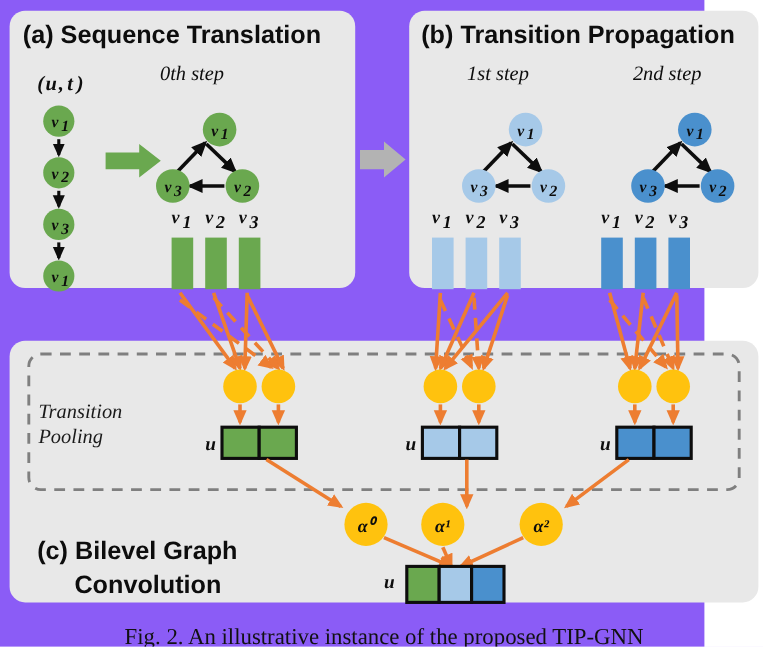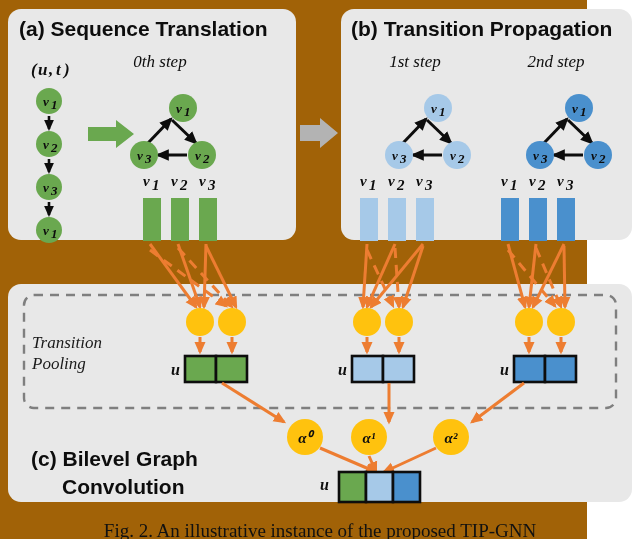--- a/index.html
+++ b/index.html
@@ -1,18 +1,18 @@
 <!DOCTYPE html>
 <html><head>
 <meta charset="utf-8">
 <style>
   html,body{margin:0;padding:0;background:#ffffff;}
   body{width:640px;height:539px;overflow:hidden;
        font-family:"Liberation Sans",sans-serif;}
-  #fig{position:relative;width:587px;height:539px;background:#a16207;}
+  #fig{position:relative;width:587px;height:539px;background:#8b5cf6;}
   svg#canvas{position:absolute;left:0;top:0;width:640px;height:539px;}
   .panel-title{font-family:"Liberation Sans",sans-serif;font-weight:700;
                font-size:21px;fill:#0d0d0d;}
   .step-label{font-family:"Liberation Serif",serif;font-style:italic;
               font-size:17px;fill:#0d0d0d;}
   .pool-label{font-family:"Liberation Serif",serif;font-style:italic;
               font-size:17px;fill:#1a1a1a;}
   .nodelab{font-family:"Liberation Serif",serif;font-style:italic;
            font-weight:700;font-size:13px;fill:#0d0d0d;}
   .barlab{font-family:"Liberation Serif",serif;font-style:italic;

